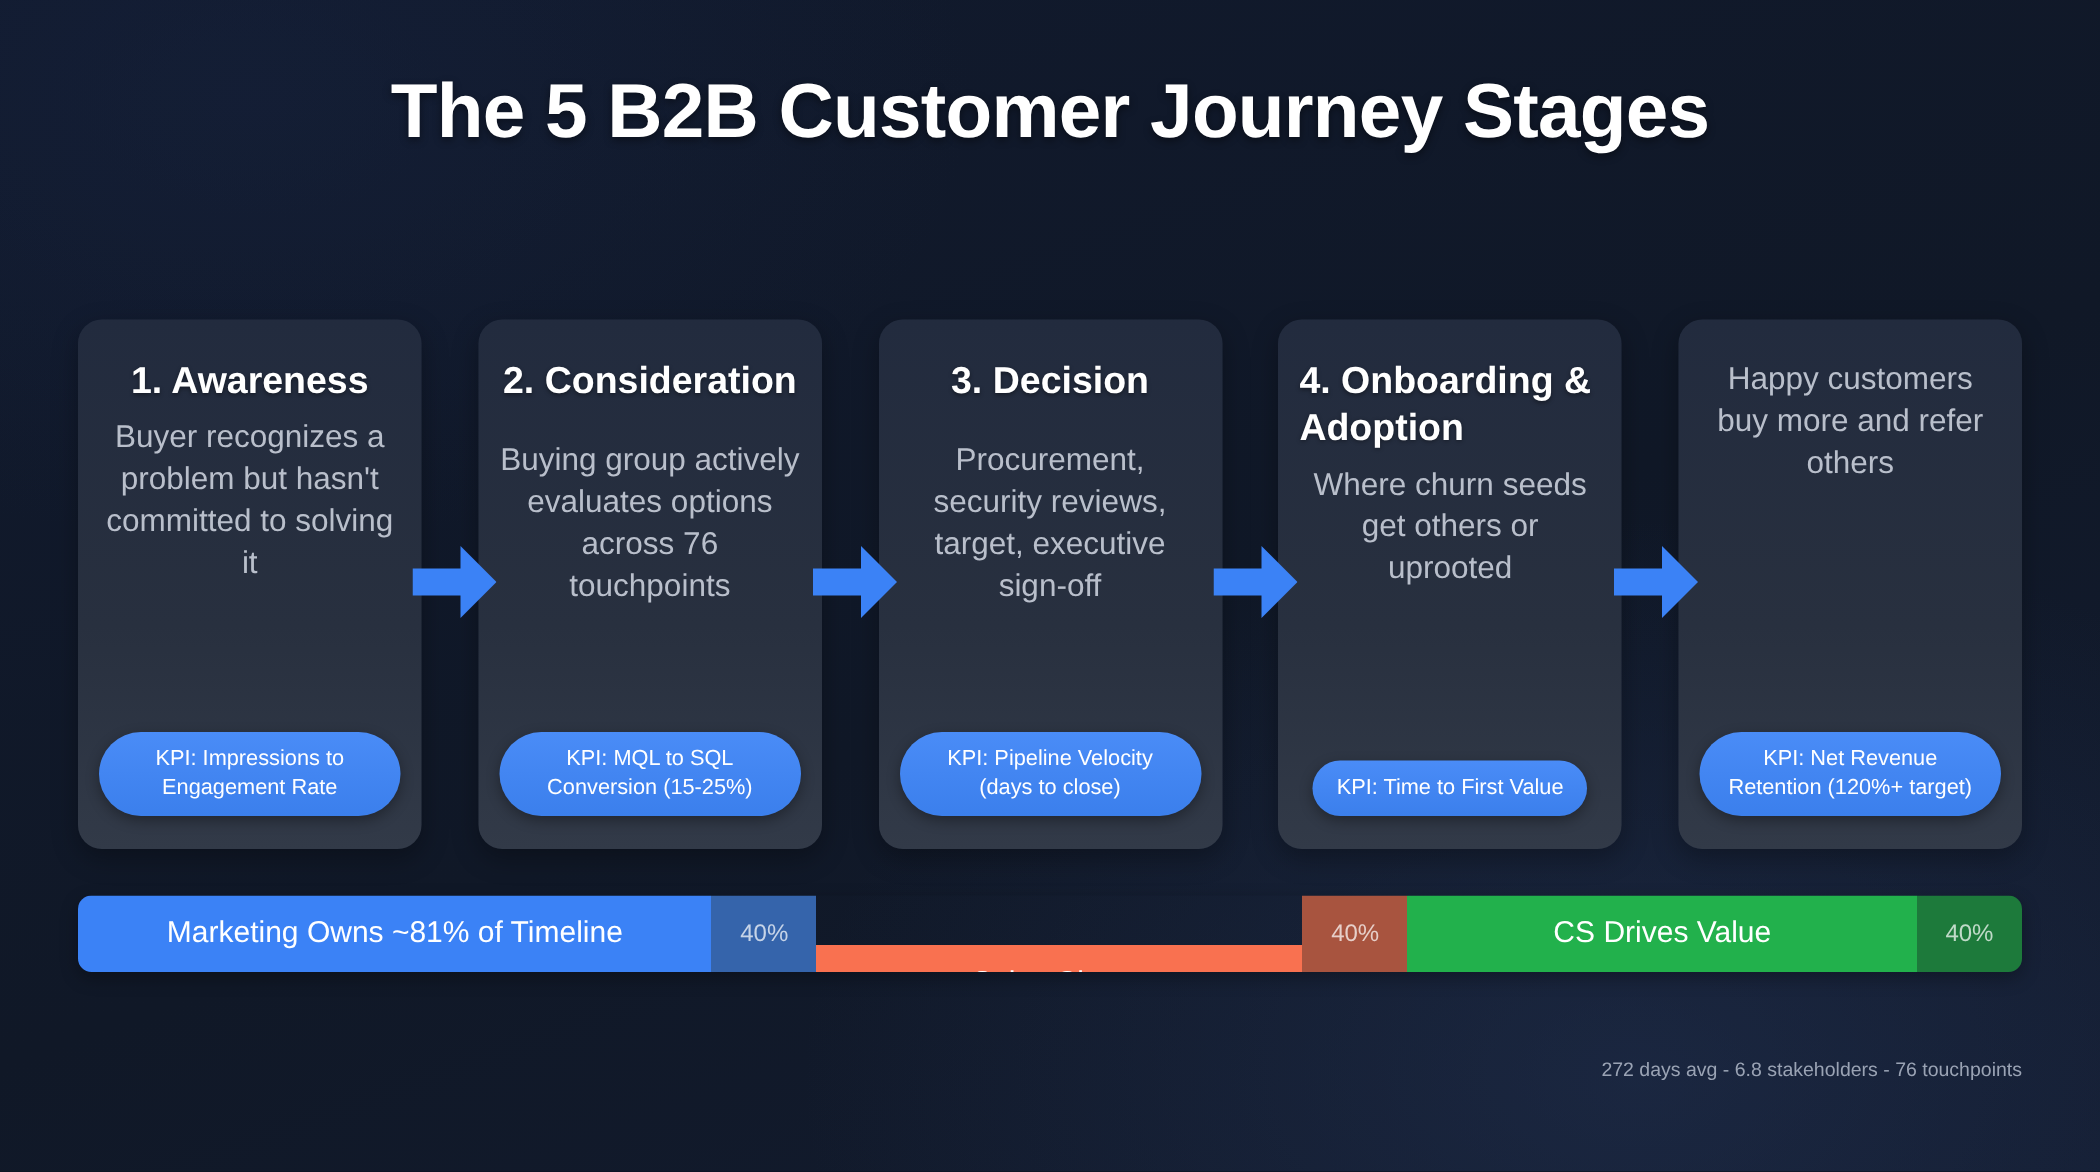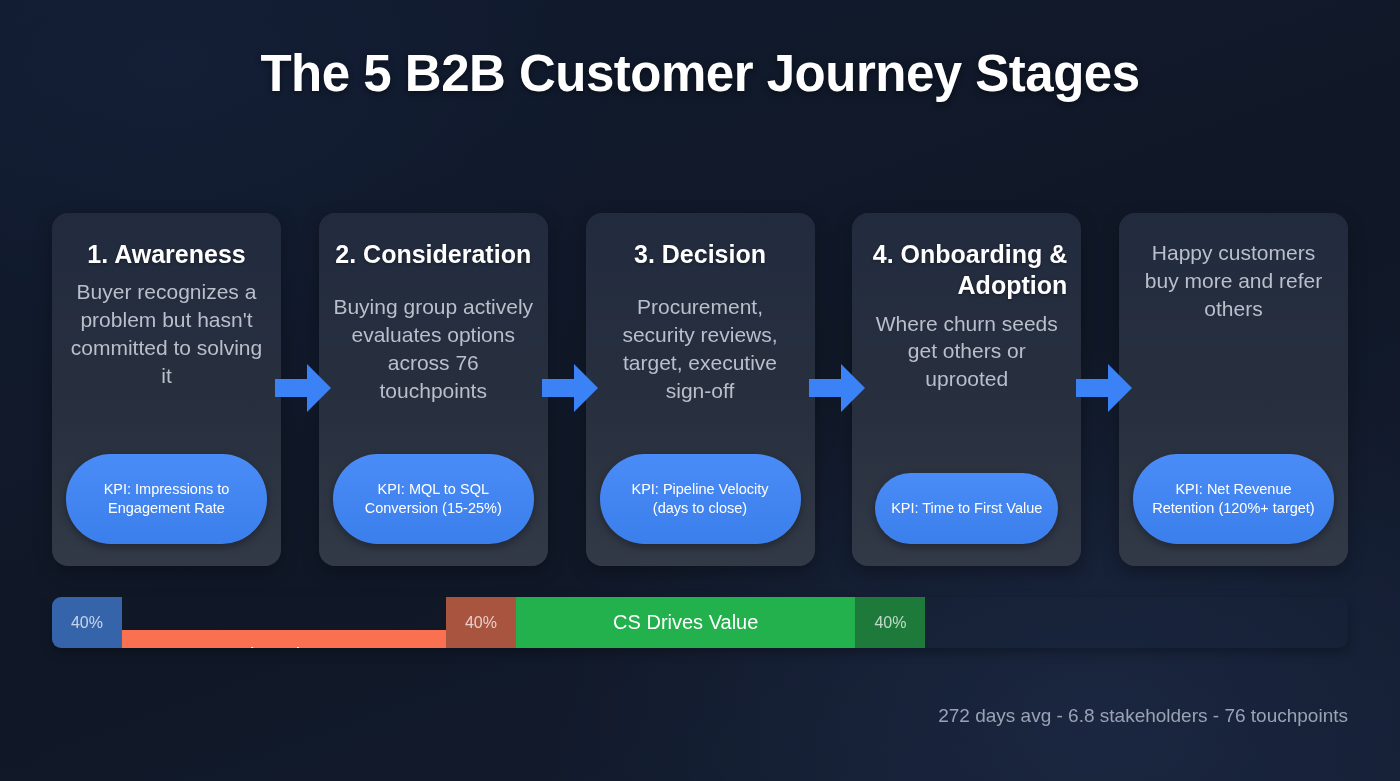--- a/index.html
+++ b/index.html
@@ -63,21 +63,21 @@
     padding: 26px 14px 22px 14px;
     display: flex;
     flex-direction: column;
     align-items: center;
   }
 
   .card-title {
     font-size: 25px;
     font-weight: bold;
     color: #ffffff;
-    text-align: right;
+    text-align: left;
     line-height: 1.25;
     margin: 0 0 8px 0;
     text-shadow: 0 1px 3px rgba(0,0,0,0.4);
   }
 
   .card-desc {
     font-size: 21px;
     color: #b9bfcb;
     text-align: center;
     line-height: 1.33;
@@ -94,21 +94,21 @@
     justify-content: center;
   }
 
   .kpi-pill {
     background: linear-gradient(180deg, #4a8cf7 0%, #3b7fec 100%);
     color: #ffffff;
     font-size: 14.5px;
     line-height: 1.32;
     text-align: center;
     border-radius: 999px;
-    padding: 26px 16px;
+    padding: 9px 16px;
     box-shadow: 0 3px 9px rgba(0,0,0,0.33);
     max-width: 100%;
     box-sizing: border-box;
   }
 
   
   .arrow {
     position: absolute;
     top: 361px;
     width: 56px;
@@ -146,21 +146,21 @@
     color: rgba(255,255,255,0.72);
     font-size: 16px;
     box-sizing: border-box;
   }
 
   
   .footer {
     position: absolute;
     right: 52px;
     top: 705px;
-    font-size: 19px;
+    font-size: 13px;
     color: #9aa3b4;
     text-align: center;
   }
 </style>
 </head>
 <body>
 
 <div class="slide">
 
   <div class="title">The 5 B2B Customer Journey Stages</div>
@@ -223,20 +223,21 @@
       <path d="M0 18 L32 18 L32 3 L56 27 L32 51 L32 36 L0 36 Z" fill="#3b82f6"></path>
     </svg>
   </div>
   <div class="arrow" style="left:1076px;">
     <svg viewBox="0 0 56 54" xmlns="http://www.w3.org/2000/svg" aria-hidden="true">
       <path d="M0 18 L32 18 L32 3 L56 27 L32 51 L32 36 L0 36 Z" fill="#3b82f6"></path>
     </svg>
   </div>
 
   <div class="own-bar">
+    <div class="seg" style="width:32.6%;background:#3b82f6;">Marketing Owns ~81% of Timeline</div>
     <div class="seg-pct" style="width:5.4%;background:#3564ab;">40%</div>
 
     <div class="seg" style="width:25.0%;background:#f97150;margin-top:33px;">Sales Closes</div>
     <div class="seg-pct" style="width:5.4%;background:#a8543f;">40%</div>
 
     <div class="seg" style="width:26.2%;background:#22b14c;">CS Drives Value</div>
     <div class="seg-pct" style="width:5.4%;background:#1d7a3b;">40%</div>
   </div>
 
   <div class="footer">272 days avg - 6.8 stakeholders - 76 touchpoints</div>

